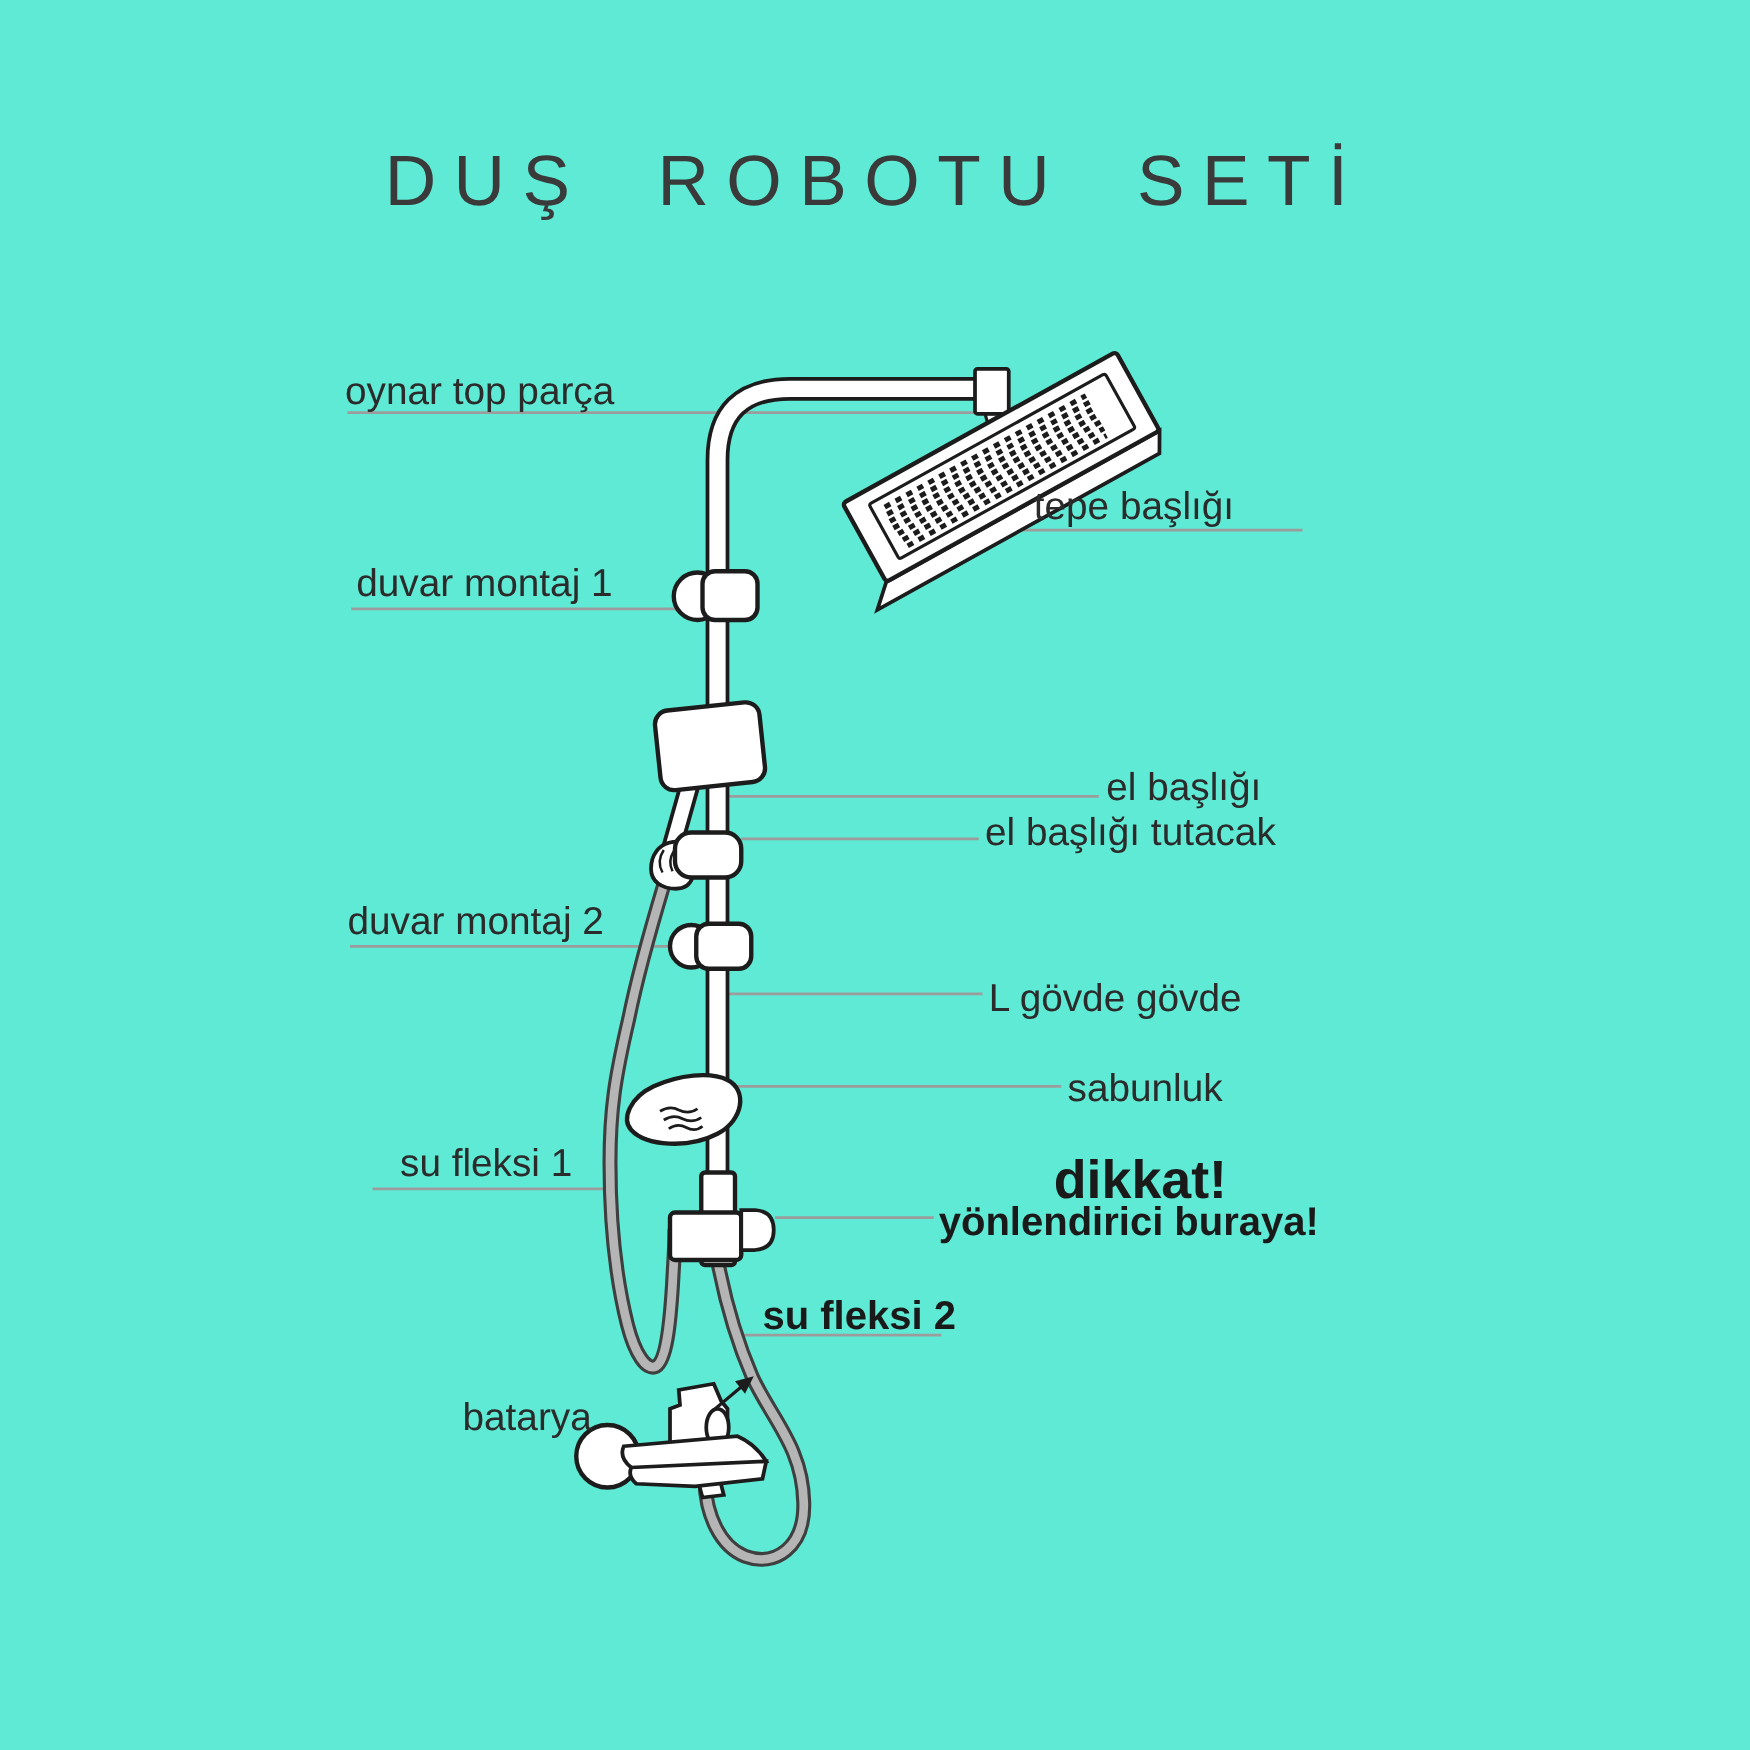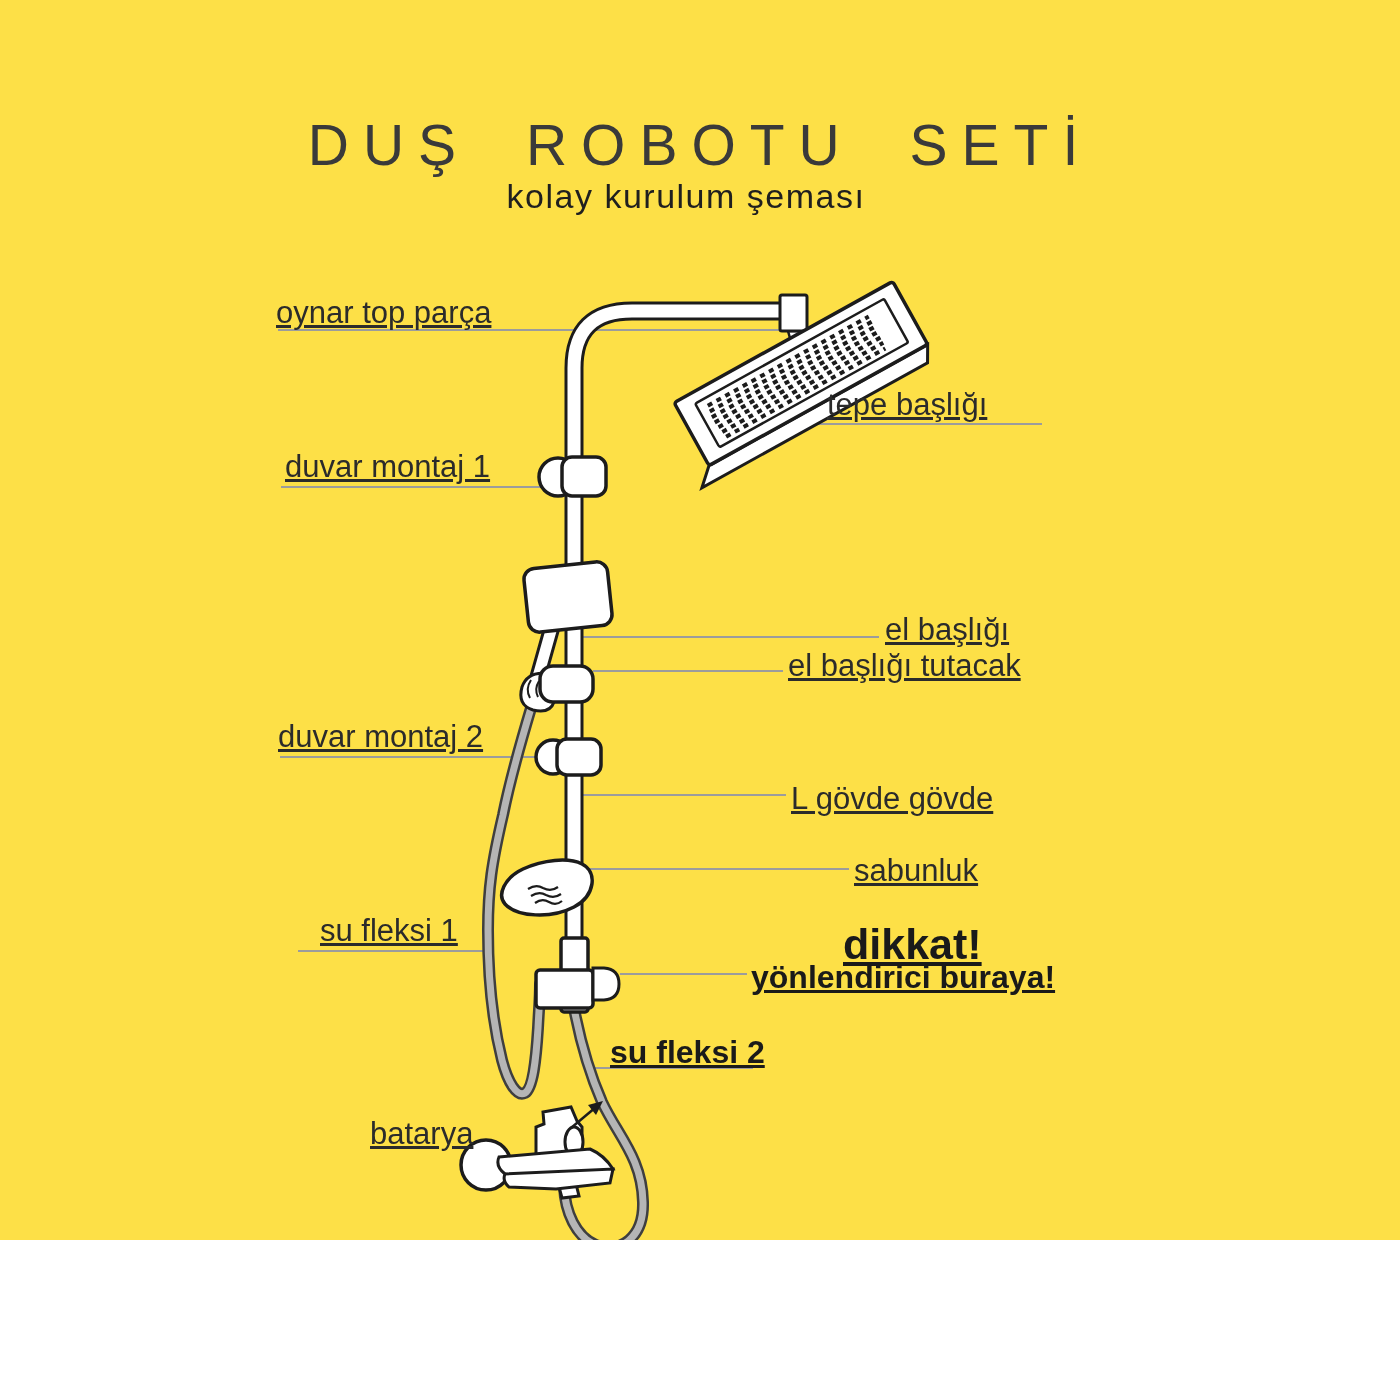--- a/index.html
+++ b/index.html
@@ -1,31 +1,31 @@
 <!DOCTYPE html>
 <html><head>
 <meta charset="utf-8">
 <style>
   html,body{margin:0;padding:0;background:#ffffff;}
   .stage{
-    position:relative;width:1400px;height:1240px;background:#fde047;overflow:hidden;
+    position:relative;width:1400px;height:1400px;background:#5eead4;overflow:hidden;
     font-family:"Liberation Sans", sans-serif;
   }
   .art{position:absolute;left:0;top:0;}
   .title{
     position:absolute;left:0;right:0;top:112px;text-align:center;
     font-size:57px;letter-spacing:14px;word-spacing:26px;color:#3a3a3a;font-weight:400;
     white-space:nowrap;
   }
   .subtitle{
     position:absolute;left:0;right:28px;top:177px;text-align:center;
     font-size:34px;letter-spacing:1.5px;color:#1f1f1f;font-weight:400;white-space:nowrap;
   }
   .label{
-    position:absolute;color:#2b2b2b;font-size:31px;font-weight:400;white-space:nowrap;text-decoration:underline;
+    position:absolute;color:#2b2b2b;font-size:31px;font-weight:400;white-space:nowrap;
   }
   .label.bold{font-weight:700;color:#1a1a1a;}
 </style>
 </head>
 <body>
 
 <div class="stage">
 
   <svg class="art" width="1400" height="1400" viewBox="0 0 1400 1400">
 
@@ -127,21 +127,20 @@
       <path d="M 505 1174 L 613 1169 L 610 1183 L 556 1189 L 509 1187 Q 502 1181 505 1174 Z" fill="#ffffff" stroke="#1c1c1c" stroke-width="3"></path>
     </g>
 
     <g>
       <line x1="571" y1="1128" x2="596" y2="1107" stroke="#1c1c1c" stroke-width="2.5"></line>
       <polygon points="603,1101 588,1105 596,1115" fill="#1c1c1c"></polygon>
     </g>
   </svg>
 
   <div class="title">DUŞ ROBOTU SETİ</div>
-  <div class="subtitle">kolay kurulum şeması</div>
 
   <div class="label" style="left:276px;top:295px;">oynar top parça</div>
   <div class="label" style="left:827px;top:387px;">tepe başlığı</div>
   <div class="label" style="left:285px;top:449px;">duvar montaj 1</div>
   <div class="label" style="left:885px;top:612px;">el başlığı</div>
   <div class="label" style="left:788px;top:648px;text-align:center;">el başlığı tutacak</div>
   <div class="label" style="left:278px;top:719px;">duvar montaj 2</div>
   <div class="label" style="left:791px;top:781px;">L gövde gövde</div>
   <div class="label" style="left:854px;top:853px;">sabunluk</div>
   <div class="label" style="left:320px;top:913px;">su fleksi 1</div>

